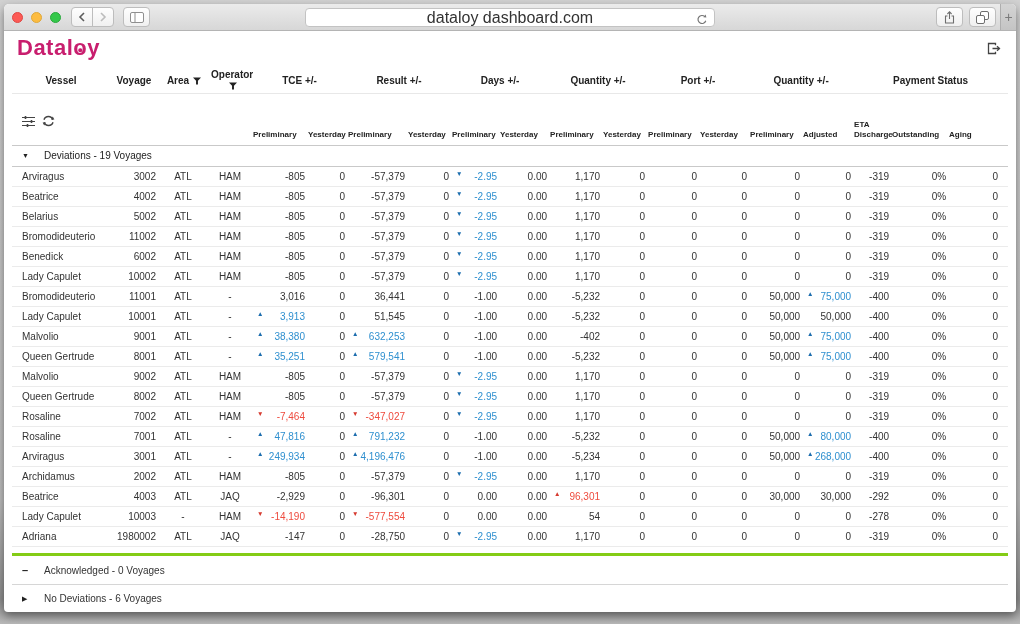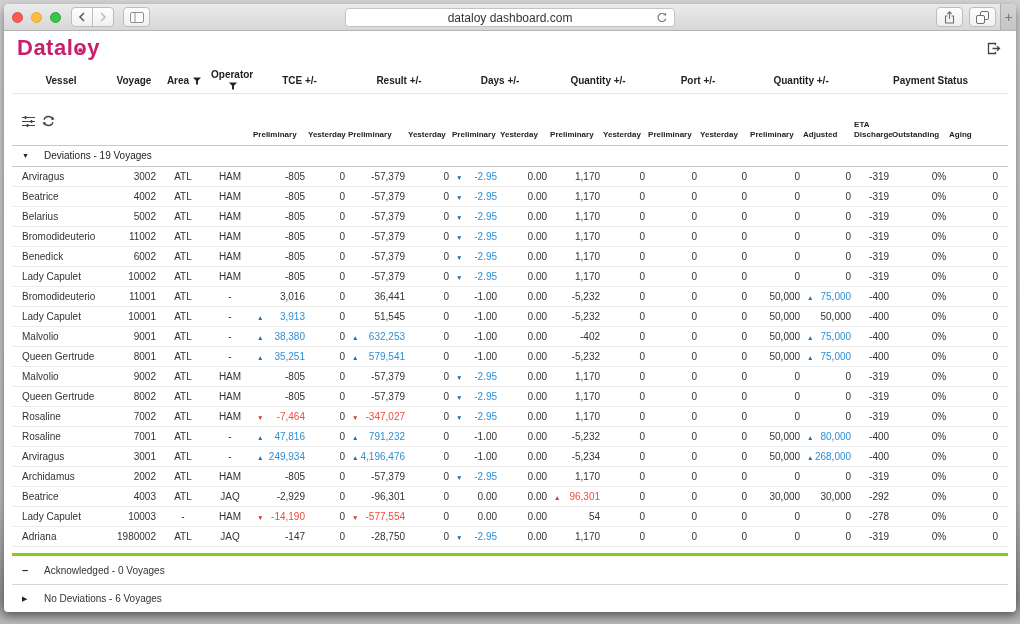--- a/index.html
+++ b/index.html
@@ -40,23 +40,23 @@
   }
   .navbtn.back{border-radius:4px 0 0 4px;}
   .navbtn.fwd{border-radius:0 4px 4px 0;margin-left:-1px;}
   .toolbtn{
     width:27px;height:20px;background:linear-gradient(#fefefe,#f0f0f0);
     border:1px solid #bdbdbd;border-radius:4px;margin-left:9px;
     display:flex;align-items:center;justify-content:center;
   }
   .urlbar{
     position:absolute;left:50%;top:4px;transform:translateX(-50%);
-    width:330px;height:19px;background:#fff;border:1px solid #c3c3c3;border-radius:4px;
+    width:410px;height:19px;background:#fff;border:1px solid #c3c3c3;border-radius:4px;
     display:flex;align-items:center;justify-content:center;
-    font-size:12px;color:#333;
+    font-size:16px;color:#333;
   }
   .reload{position:absolute;right:6px;top:3px;}
   .tb-right{position:absolute;right:20px;top:3px;display:flex;gap:6px;}
   .plus-tile{
     position:absolute;right:0;top:0;bottom:0;width:16px;
     background:linear-gradient(#d4d4d4,#c4c4c4);border-left:1px solid #aeaeae;
     display:flex;align-items:center;justify-content:center;
     color:#7a7a7a;font-size:14px;line-height:1;
   }
   
@@ -88,21 +88,21 @@
   td:nth-child(19){padding-right:10px;}
   tr.section-row td{
     height:21px;border-top:1px solid #c9c9c9;border-bottom:1px solid #c9c9c9;
     text-align:left;padding-left:10px;color:#222;
   }
   .sec-icon{display:inline-block;width:22px;font-size:7px;vertical-align:1px;color:#222;}
   .sec-icon.dash{font-size:11px;font-weight:bold;vertical-align:0;}
   tr.spacer-row td{height:8px;border:none;}
   tr.sec-big td{height:30px;border-top:3px solid #84cc16;border-bottom:none;}
   tr.sec-last td{height:29px;border-top:1px solid #d6d6d6;border-bottom:1px solid #d6d6d6;}
-  .cellflex{display:flex;justify-content:space-between;align-items:flex-end;padding-left:5px;}
+  .cellflex{display:flex;justify-content:space-between;align-items:flex-start;padding-left:5px;}
   .arrow{font-size:6.5px;line-height:1;}
   .cblue .val{color:var(--blue);}
   .cblue .arrow{color:var(--blue-arrow);}
   .cred .val{color:var(--red);}
   .cred .arrow{color:var(--red-arrow);}
 </style>
 </head>
 <body>
 
 <div class="window">

